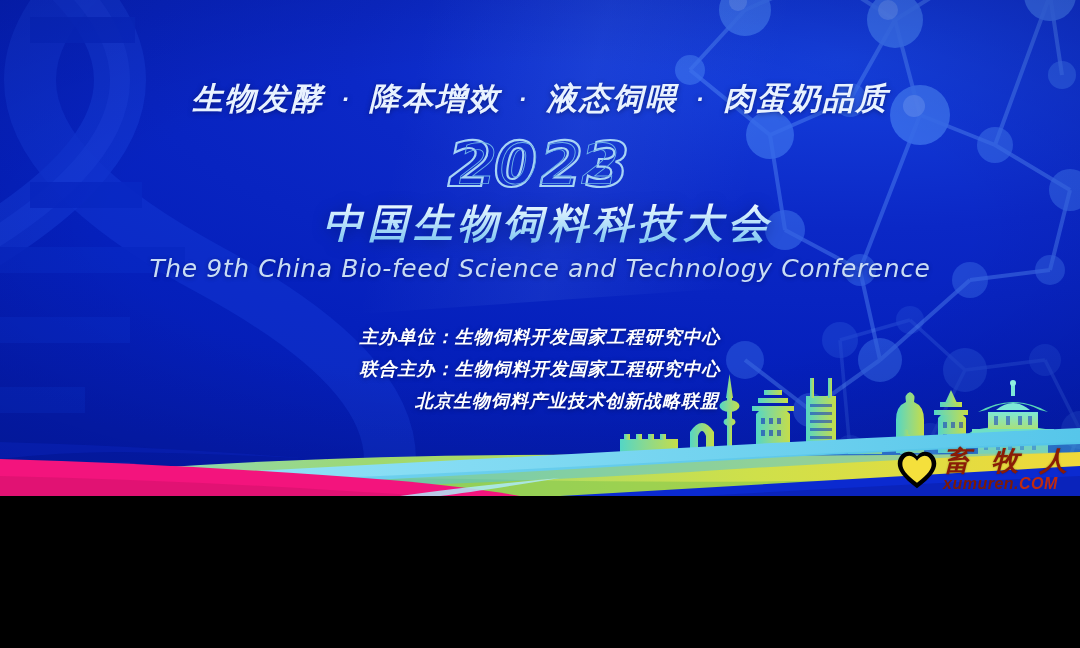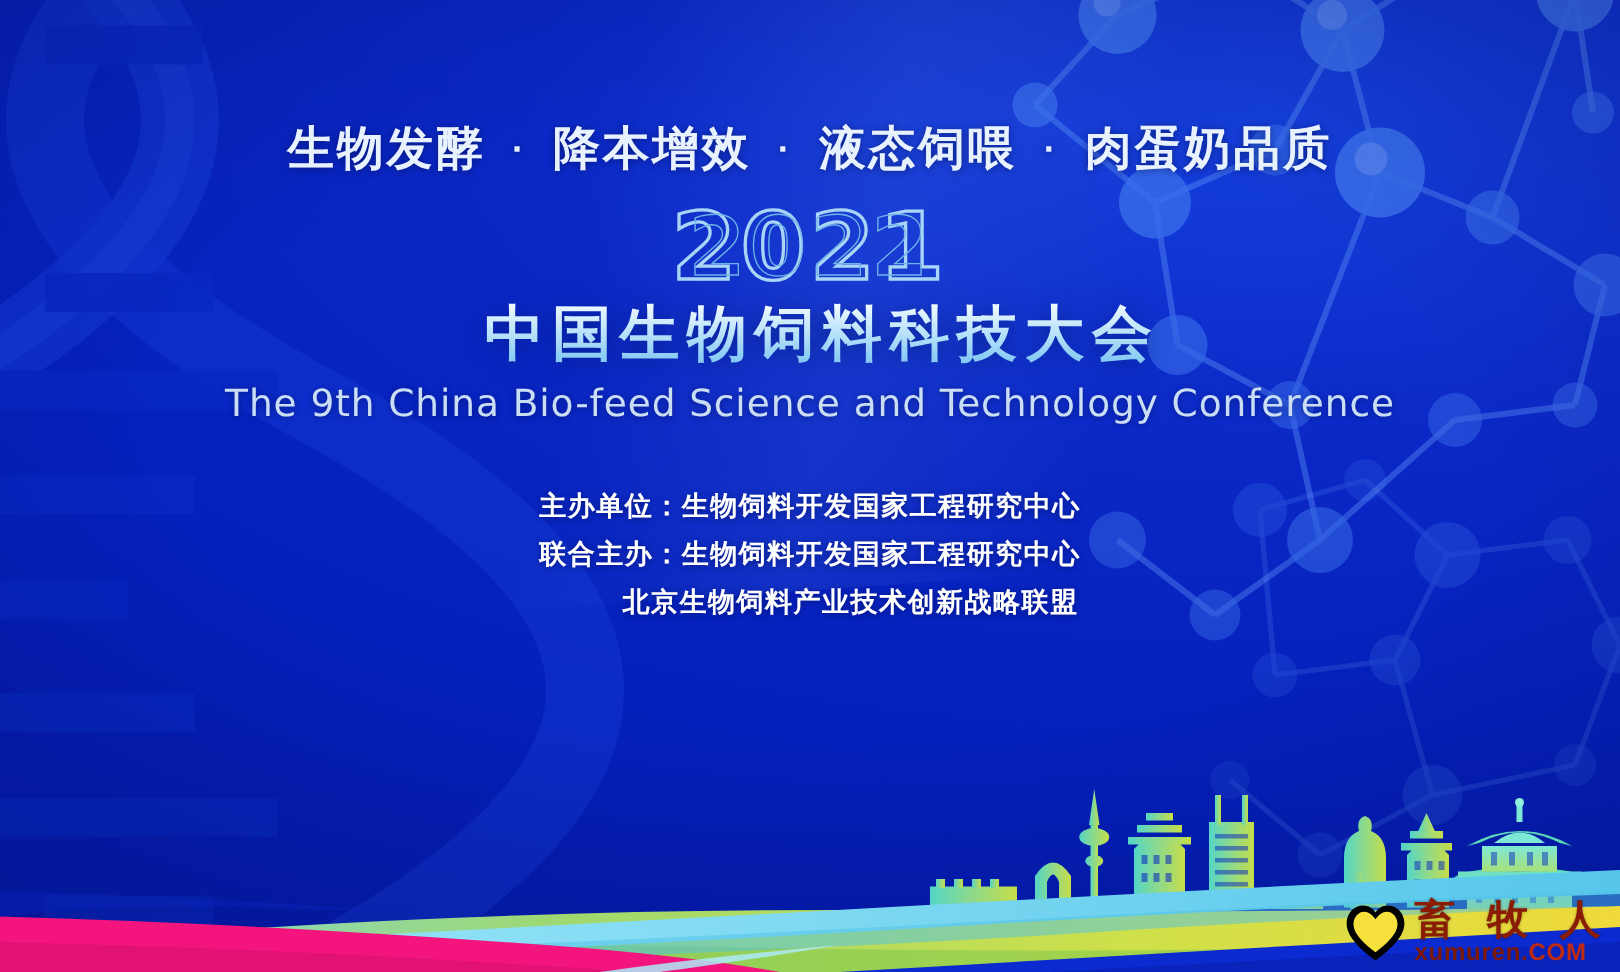--- a/index.html
+++ b/index.html
@@ -1,23 +1,24 @@
 <!DOCTYPE html>
 <html><head>
 <meta charset="utf-8">
 <style>
   * { margin:0; padding:0; box-sizing:border-box; }
   html,body { background:#000; }
   body { font-family:"Liberation Sans", sans-serif; }
 
   #poster {
     position:relative;
-    width:1080px; height:648px;
+    width:1080px; height:496px;
     overflow:hidden;
     background:#0622c2;
+    font-style:italic;
   }
 
   
   .bg-base {
     position:absolute; inset:0;
     background:
       radial-gradient(120% 90% at 78% 12%, #1540dd 0%, #0b28c6 38%, #0520bc 70%, #041cb0 100%),
       linear-gradient(180deg,#0a27c9 0%, #0522bf 55%, #041bb2 100%);
   }
   .bg-vignette {
@@ -244,21 +245,21 @@
       <span>生物发酵</span>
       <span class="dot">·</span>
       <span>降本增效</span>
       <span class="dot">·</span>
       <span>液态饲喂</span>
       <span class="dot">·</span>
       <span>肉蛋奶品质</span>
     </div>
 
     <div class="line2">
-      <span class="year" id="yearEl" data-echo="2022">2021</span>
+      <span class="year" id="yearEl" data-echo="2022">2023</span>
     </div>
 
     <div class="maintitle">中国生物饲料科技大会</div>
 
     <div class="subtitle">The 9th  China Bio-feed Science and Technology Conference</div>
 
     <div class="orgblock">
       <div class="orgrow">
         <span class="lbl">主办单位：</span><span>生物饲料开发国家工程研究中心</span>
       </div>

